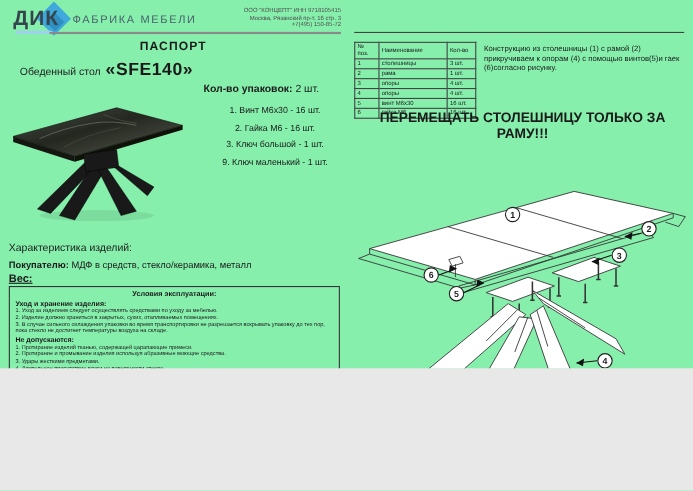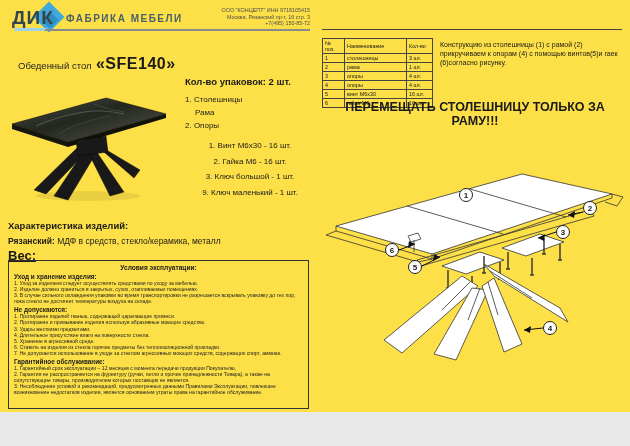--- a/index.html
+++ b/index.html
@@ -1,51 +1,51 @@
 <!DOCTYPE html>
 <html><head>
 <meta charset="utf-8">
 <style>
   * { margin:0; padding:0; box-sizing:border-box; }
   html,body { background:#e8e8e8; }
   body { font-family:"Liberation Sans", sans-serif; color:#1a1a1a; }
-  .page { position:relative; width:630px; height:412px; background:#fde047; margin:0 auto; overflow:hidden; }
+  .page { position:relative; width:630px; height:335px; background:#86efac; margin:0 auto; overflow:hidden; }
 
   
   .logo-wrap { position:absolute; left:8px; top:5px; width:220px; height:30px; }
   .logo-diamond { position:absolute; left:30px; top:1px; width:22px; height:22px; background:#3fa9dc; transform:rotate(45deg); }
   .logo-diamond2 { position:absolute; left:36px; top:9px; width:12px; height:12px; background:#2f8fc0; transform:rotate(45deg); }
   .logo-text { position:absolute; left:4px; top:2px; font-size:19px; font-weight:bold; color:#35454e; letter-spacing:1px; z-index:2; }
   .logo-sub { position:absolute; left:6px; top:23px; width:34px; height:3px; background:#9fd2ea; border-radius:2px; }
-  .logo-tagline { position:absolute; left:58px; top:8px; font-size:10px; font-weight:bold; color:#49606c; letter-spacing:1.5px; z-index:2; }
+  .logo-tagline { position:absolute; left:58px; top:8px; font-size:10px; font-weight:normal; color:#49606c; letter-spacing:1.5px; z-index:2; }
   .logo-rule { position:absolute; left:45px; top:29px; width:265px; height:2px; background:#8a8a8a; }
   .company-info { position:absolute; right:320px; top:7px; width:150px; text-align:right; font-size:5.4px; line-height:6.6px; color:#4d4d4d; }
   .doc-title { position:absolute; left:0; top:36px; width:315px; text-align:center; font-size:11px; font-weight:bold; letter-spacing:1px; }
 
   
   .product-line { position:absolute; left:18px; top:55px;text-align:center; }
   .product-type { font-size:9.5px; color:#222; }
   .product-model { font-size:16px; font-weight:bold; letter-spacing:0.5px; }
   .photo { position:absolute; left:6px; top:90px; width:165px; height:125px; }
 
   
   .midcol { position:absolute; left:185px; top:76px; width:130px; }
   .midlabel { font-size:9.5px; font-weight:bold; }
-  .midlabel .val { font-weight:bold;margin-top:35px; }
+  .midlabel .val { font-weight:normal;margin-top:35px; }
   .pkg-list { margin-top:6px; font-size:8px; line-height:13px; }
   .pkg-indent { padding-left:10px; }
   .hw-title { margin-top:17px; font-size:9.5px; font-weight:bold; }
   .hw-list { margin-top:6px; font-size:8px; line-height:15.5px;text-align:center; }
 
   
   .chars { position:absolute; left:8px; top:220px; width:300px; }
-  .chars-title { font-size:9.5px; font-weight:bold; }
+  .chars-title { font-size:9.5px; font-weight:normal; }
   .chars-mat { margin-top:5px; font-size:8.5px; }
   .chars-mat b { font-weight:bold; }
-  .chars-weight { margin-top:2px; font-size:13px; font-weight:bold;text-decoration:underline; }
+  .chars-weight { margin-top:2px; font-size:10px; font-weight:bold;text-decoration:underline; }
 
   
   .cond-box { position:absolute; left:8px; top:260px; width:301px; height:149px; border:1px solid #333; padding:3px 5px; }
   .cond-title { text-align:center; font-size:6.6px; font-weight:bold; margin-bottom:2px; }
   .cond-h { font-size:6.4px; font-weight:bold; margin-top:2px; }
   .cond-i { font-size:5.1px; line-height:6.1px; color:#222; }
 
   
   .declaration { position:absolute; left:8px; top:420px; font-size:6px; }
   .declaration b { font-weight:bold; }
@@ -81,20 +81,21 @@
     <div class="logo-tagline">ФАБРИКА МЕБЕЛИ</div>
   </div>
   <div class="logo-rule"></div>
 
   <div class="company-info">
     <div>ООО "КОНЦЕПТ" ИНН 9718105415</div>
     <div>Москва, Рязанский пр-т, 16 стр. 3</div>
     <div>+7(495) 150-85-72</div>
   </div>
 
+  <div class="doc-title">ПАСПОРТ</div>
 
   <div class="product-line">
     <span class="product-type">Обеденный стол</span>
     <span class="product-model">«SFE140»</span>
   </div>
 
   <svg class="photo" viewBox="0 0 165 125">
     <defs>
       <linearGradient id="marble" x1="0" y1="0" x2="1" y2="1">
         <stop offset="0" stop-color="#4a4f48"></stop>
@@ -120,37 +121,32 @@
       <polygon points="70,50 100,46 102,62 72,66"></polygon>
     </g>
     <ellipse cx="82" cy="106" rx="52" ry="5" fill="#000" opacity="0.08"></ellipse>
   </svg>
 
   <div class="midcol">
     <div class="midlabel">
       <span>Кол-во упаковок:</span>
       <span class="val">2 шт.</span>
     </div>
-    <div class="pkg-list">
-      <div>1. Столешницы</div>
-      <div class="pkg-indent">Рама</div>
-      <div>2. Опоры</div>
-    </div>
     <div class="hw-list">
       <div>1. Винт М6х30 - 16 шт.</div>
       <div>2. Гайка М6 - 16 шт.</div>
       <div>3. Ключ большой - 1 шт.</div>
       <div>9. Ключ маленький - 1 шт.</div>
     </div>
   </div>
 
   <div class="chars">
     <div class="chars-title">Характеристика изделий:</div>
     <div class="chars-mat">
-      <b>Рязанский:</b>
+      <b>Покупателю:</b>
       <span>МДФ в средств, стекло/керамика, металл</span>
     </div>
     <div class="chars-weight">Вес:</div>
   </div>
 
   <div class="cond-box">
     <div class="cond-title">Условия эксплуатации:</div>
 
     <div class="cond-h">Уход и хранение изделия:</div>
     <div class="cond-i">1. Уход за изделием следует осуществлять средствами по уходу за мебелью.</div>

